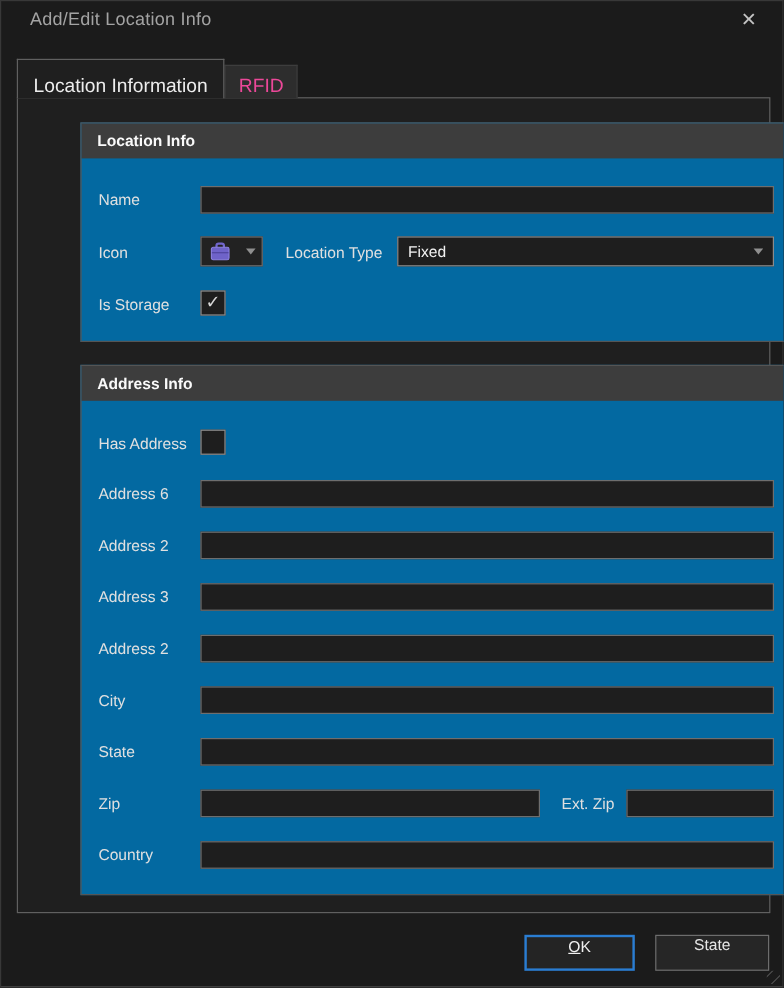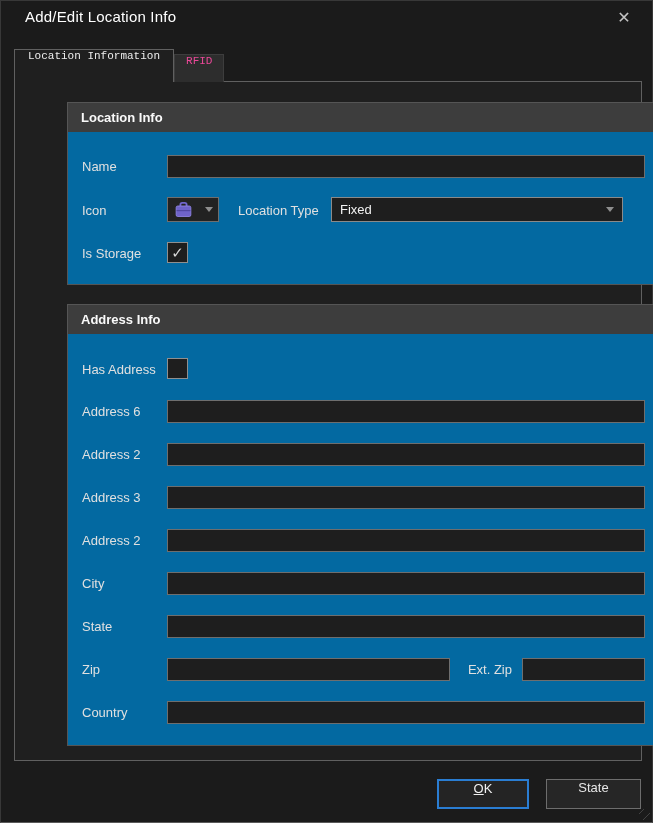--- a/index.html
+++ b/index.html
@@ -12,33 +12,33 @@
     overflow:hidden;
   }
   .window {
     position:absolute; inset:0;
     background:#1b1b1b;
     border:1px solid #383838;
     border-bottom-color:#5a5a5a;
   }
   .title {
     position:absolute; left:24px; top:7px;
-    font-size:15px; color:#ffffff; letter-spacing:0.2px;
+    font-size:15px; color:#a3a3a3; letter-spacing:0.2px;
   }
   .close-btn {
     position:absolute; right:16px; top:4px;
     width:24px; height:24px;
     display:flex; align-items:center; justify-content:center;
     color:#c3c3c3; font-size:16px; cursor:default;
   }
   
   .tabs { position:absolute; left:13px; top:48px; display:flex; align-items:flex-end; z-index:3; }
   .tab {
-    font-size:11px; color:#ededed; padding:0 13px;
-    display:flex; align-items:flex-start;font-family:Liberation Mono, monospace;
+    font-size:16px; color:#ededed; padding:0 13px;
+    display:flex; align-items:flex-end;
   }
   .tab.active {
     height:33px; background:#1f1f1f;
     border:1px solid #606060; border-bottom:none;
     position:relative; z-index:3;
   }
   .tab.inactive {
     height:28px; background:#2d2d2d;
     border:1px solid #3d3d3d; border-bottom:none;
     color:#ec4899; padding:0 11px;
@@ -77,21 +77,21 @@
   }
   .icon-dd .glyph { width:31px; display:flex; justify-content:center; align-items:center; }
   .dd-arrow {
     width:0; height:0;
     border-left:4px solid transparent; border-right:4px solid transparent;
     border-top:5px solid #8f8f8f;
   }
   .icon-dd .arrow-zone { flex:1; display:flex; justify-content:center; }
   
   .combo {
-    position:absolute; left:263px; top:94px; width:292px; height:25px;
+    position:absolute; left:263px; top:94px; width:314px; height:25px;
     background:#1e1e1e; border:1px solid #8a8a8a;
     display:flex; align-items:center; font-size:13px; color:#f2f2f2;
     padding:0 8px; justify-content:space-between;
   }
   
   .checkbox {
     position:absolute; left:99px; width:21px; height:21px;
     background:#1e1e1e; border:1px solid #8f8f8f;
     display:flex; align-items:center; justify-content:center;
     color:#d8d8d8; font-size:15px; line-height:1;

